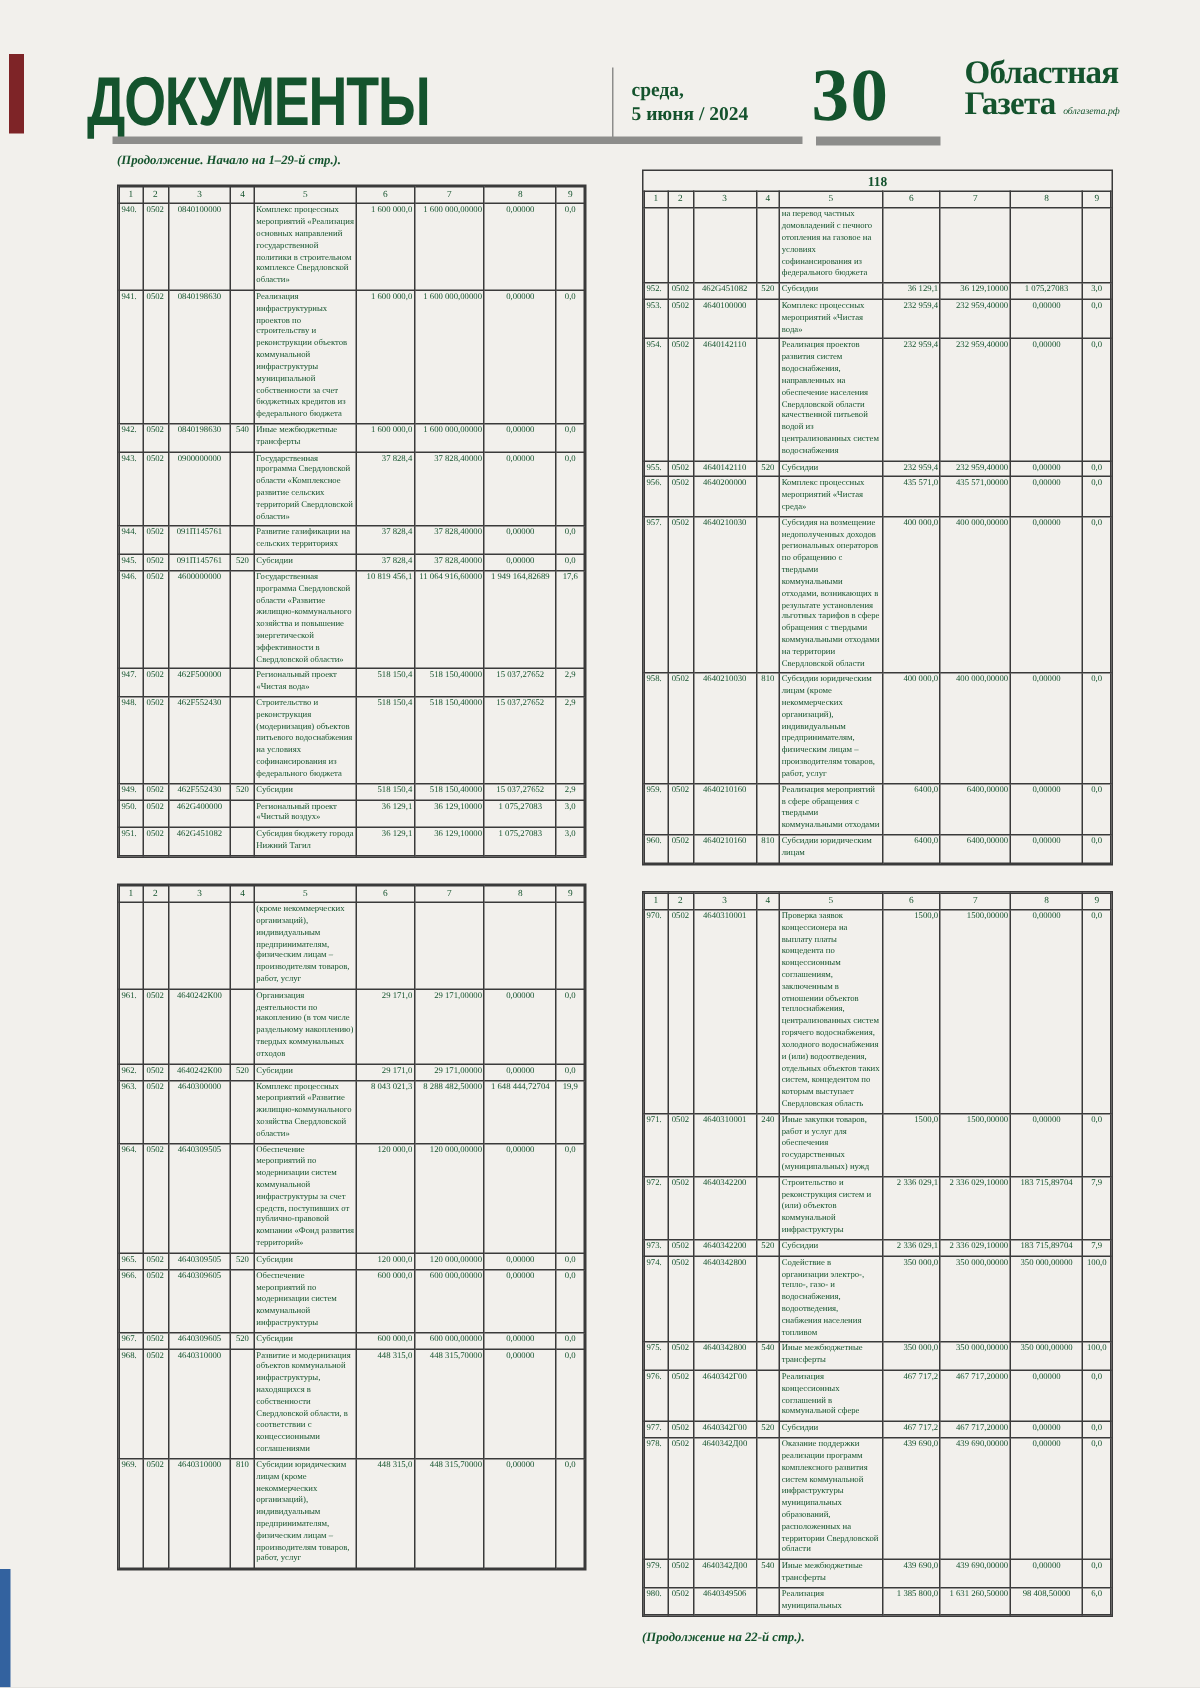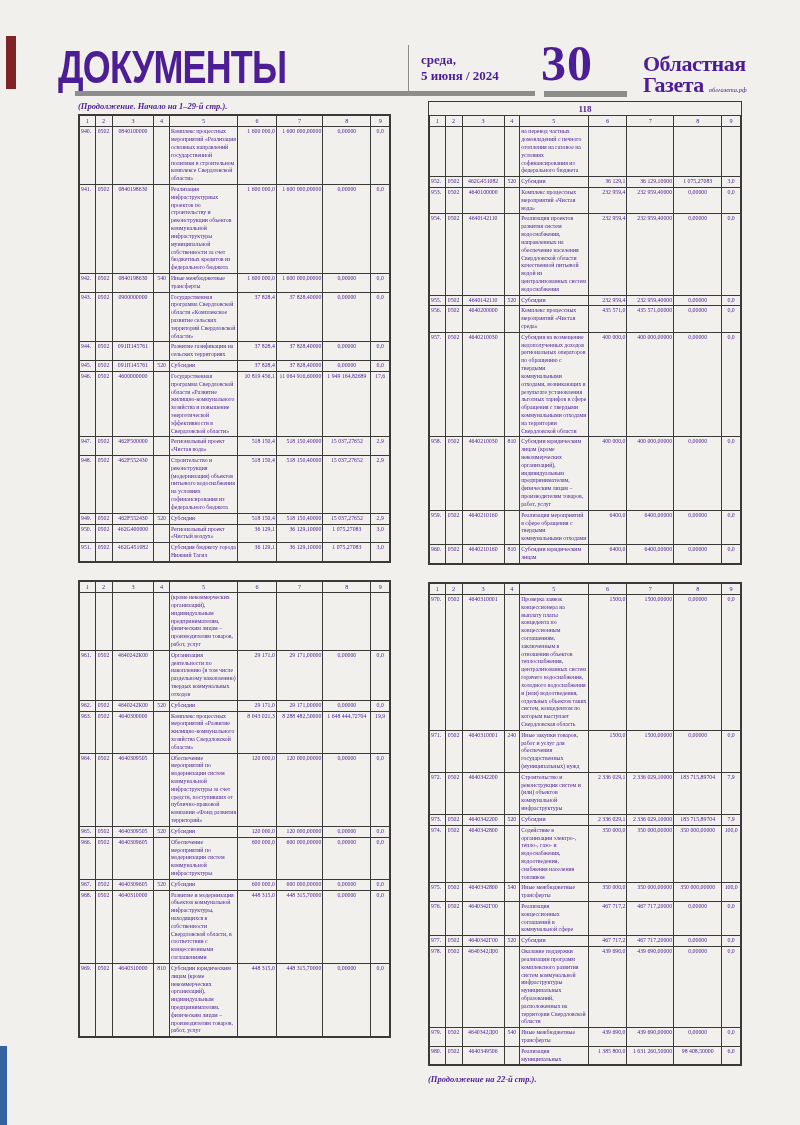--- a/index.html
+++ b/index.html
@@ -1,47 +1,47 @@
 <!DOCTYPE html>
 <html lang="ru"><head>
 <meta charset="utf-8">
 <style>
   html,body { margin:0; padding:0; background:#dbd9d5; }
   .page {
     position:relative; width:800px; height:1125px; margin:0 auto;
     background:#f2f0ec; overflow:hidden;
-    font-family:"Liberation Serif", serif; color:#4c1d95;
+    font-family:"Liberation Serif", serif; color:#14532d;
   }
   
   .red-mark  { position:absolute; left:6px; top:36px; width:10px; height:53px; background:#7e2427; }
   .blue-mark { position:absolute; left:0; top:1046px; width:7px; height:79px; background:#33629f; }
 
   
   .headline {
     position:absolute; left:58px; top:44px;
     font-family:"Liberation Sans", sans-serif; font-weight:700;
     font-size:46px; line-height:1; letter-spacing:-1px;
     transform:scaleX(0.78); transform-origin:left top; white-space:nowrap;
   }
   .headline-bar { position:absolute; left:75px; top:91px; width:460px; height:5px; background:#8d8d8b; }
   .divider-v   { position:absolute; left:408px; top:45px; width:1px; height:47px; background:#8d8d8b; }
   .issue-date  { position:absolute; left:421px; top:52px; font-weight:700; font-size:13px; line-height:1.2; }
   .pagenum     { position:absolute; left:541px; top:34px; font-size:50px; font-weight:700; letter-spacing:1px;text-align:center; }
   .pagenum-bar { position:absolute; left:544px; top:91px; width:83px; height:6px; background:#8d8d8b; }
-  .brand       { position:absolute; left:643px; top:54px; font-weight:700; font-size:22px; line-height:0.95; letter-spacing:-0.5px; }
+  .brand       { position:absolute; left:643px; top:38px; font-weight:700; font-size:22px; line-height:0.95; letter-spacing:-0.5px; }
   .brand-site  { font-size:6.5px; font-style:italic; font-weight:400; letter-spacing:0; }
 
   .cont-note { font-style:italic; font-weight:700; font-size:8.5px; text-align:left; }
   .cont-top    { margin-bottom:3px; }
   .cont-bottom { margin-top:8px; }
 
   
   .colL { position:absolute; left:78px;  top:101px; width:313px; }
   .colR { position:absolute; left:428px; top:101px; width:314px; }
-  .tblock { border:1px solid #3a3a3a; background:#f2f0ec; }
+  .tblock { border:1px solid #3a3a3a; background:#f2f0ec;margin-top:12px; }
   .tblock + .tblock { margin-top:17px; }
   .tnum { text-align:center; font-weight:700; font-size:9px; padding:2px 0 1px; }
 
   table { width:100%; border-collapse:collapse; table-layout:fixed;
           font-size:5.8px; line-height:1.35; }
   th, td { border:1px solid #3a3a3a; padding:1px 1px; vertical-align:top;
            overflow:hidden; word-wrap:break-word; }
   th { text-align:center; font-weight:400; font-size:6.2px; padding:1px 0; }
   td.c1 { text-align:left; }
   td.c2, td.c3, td.c4 { text-align:center; }

